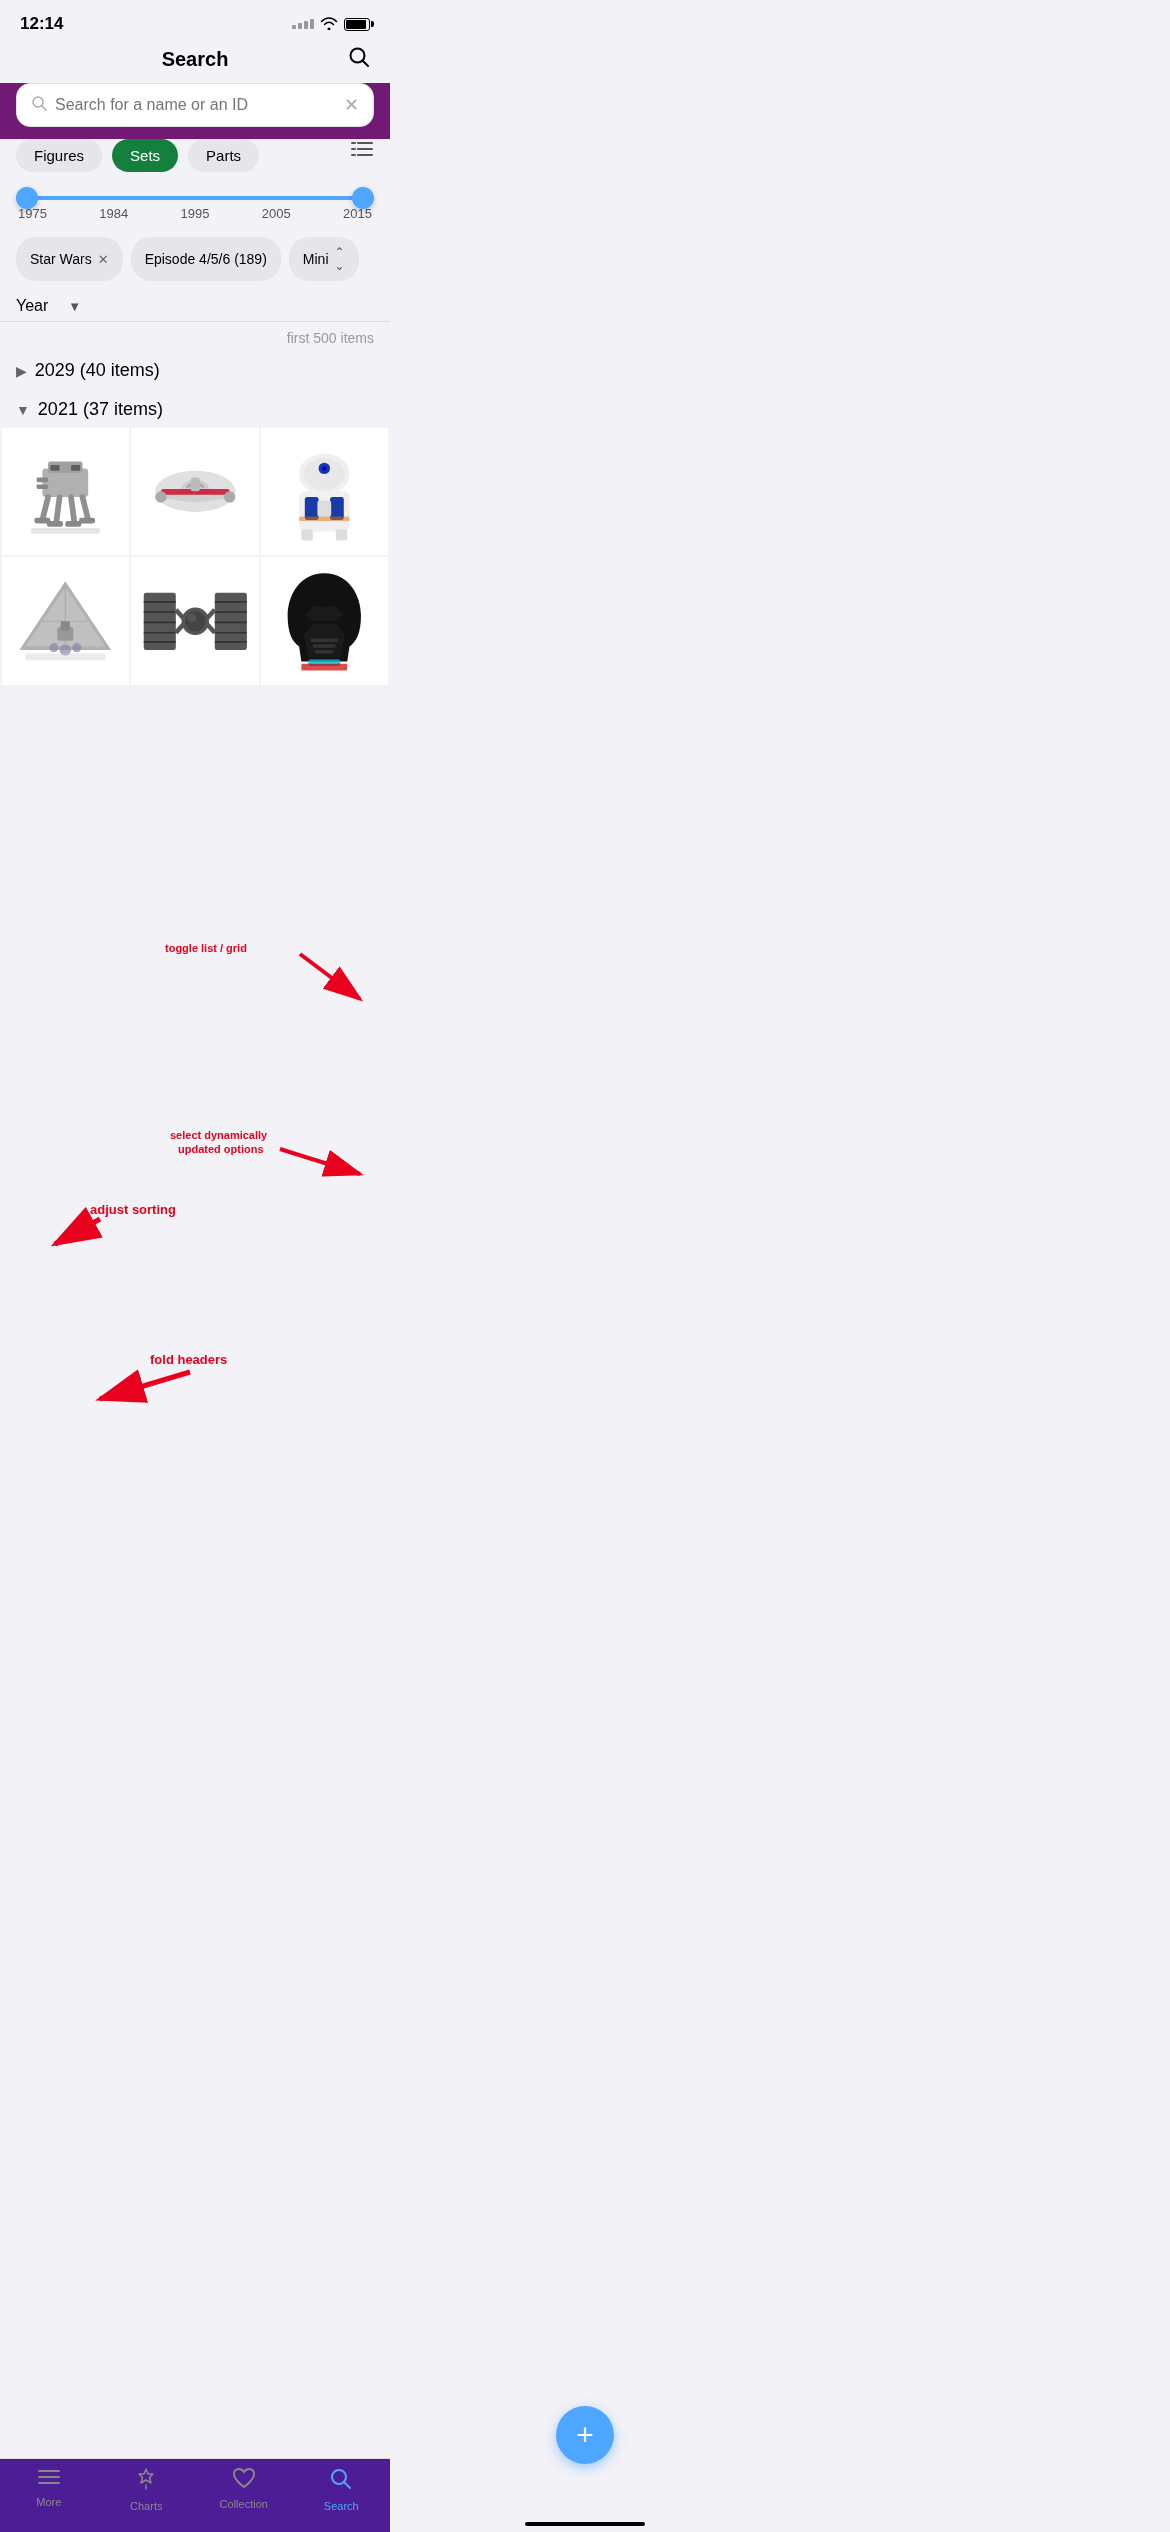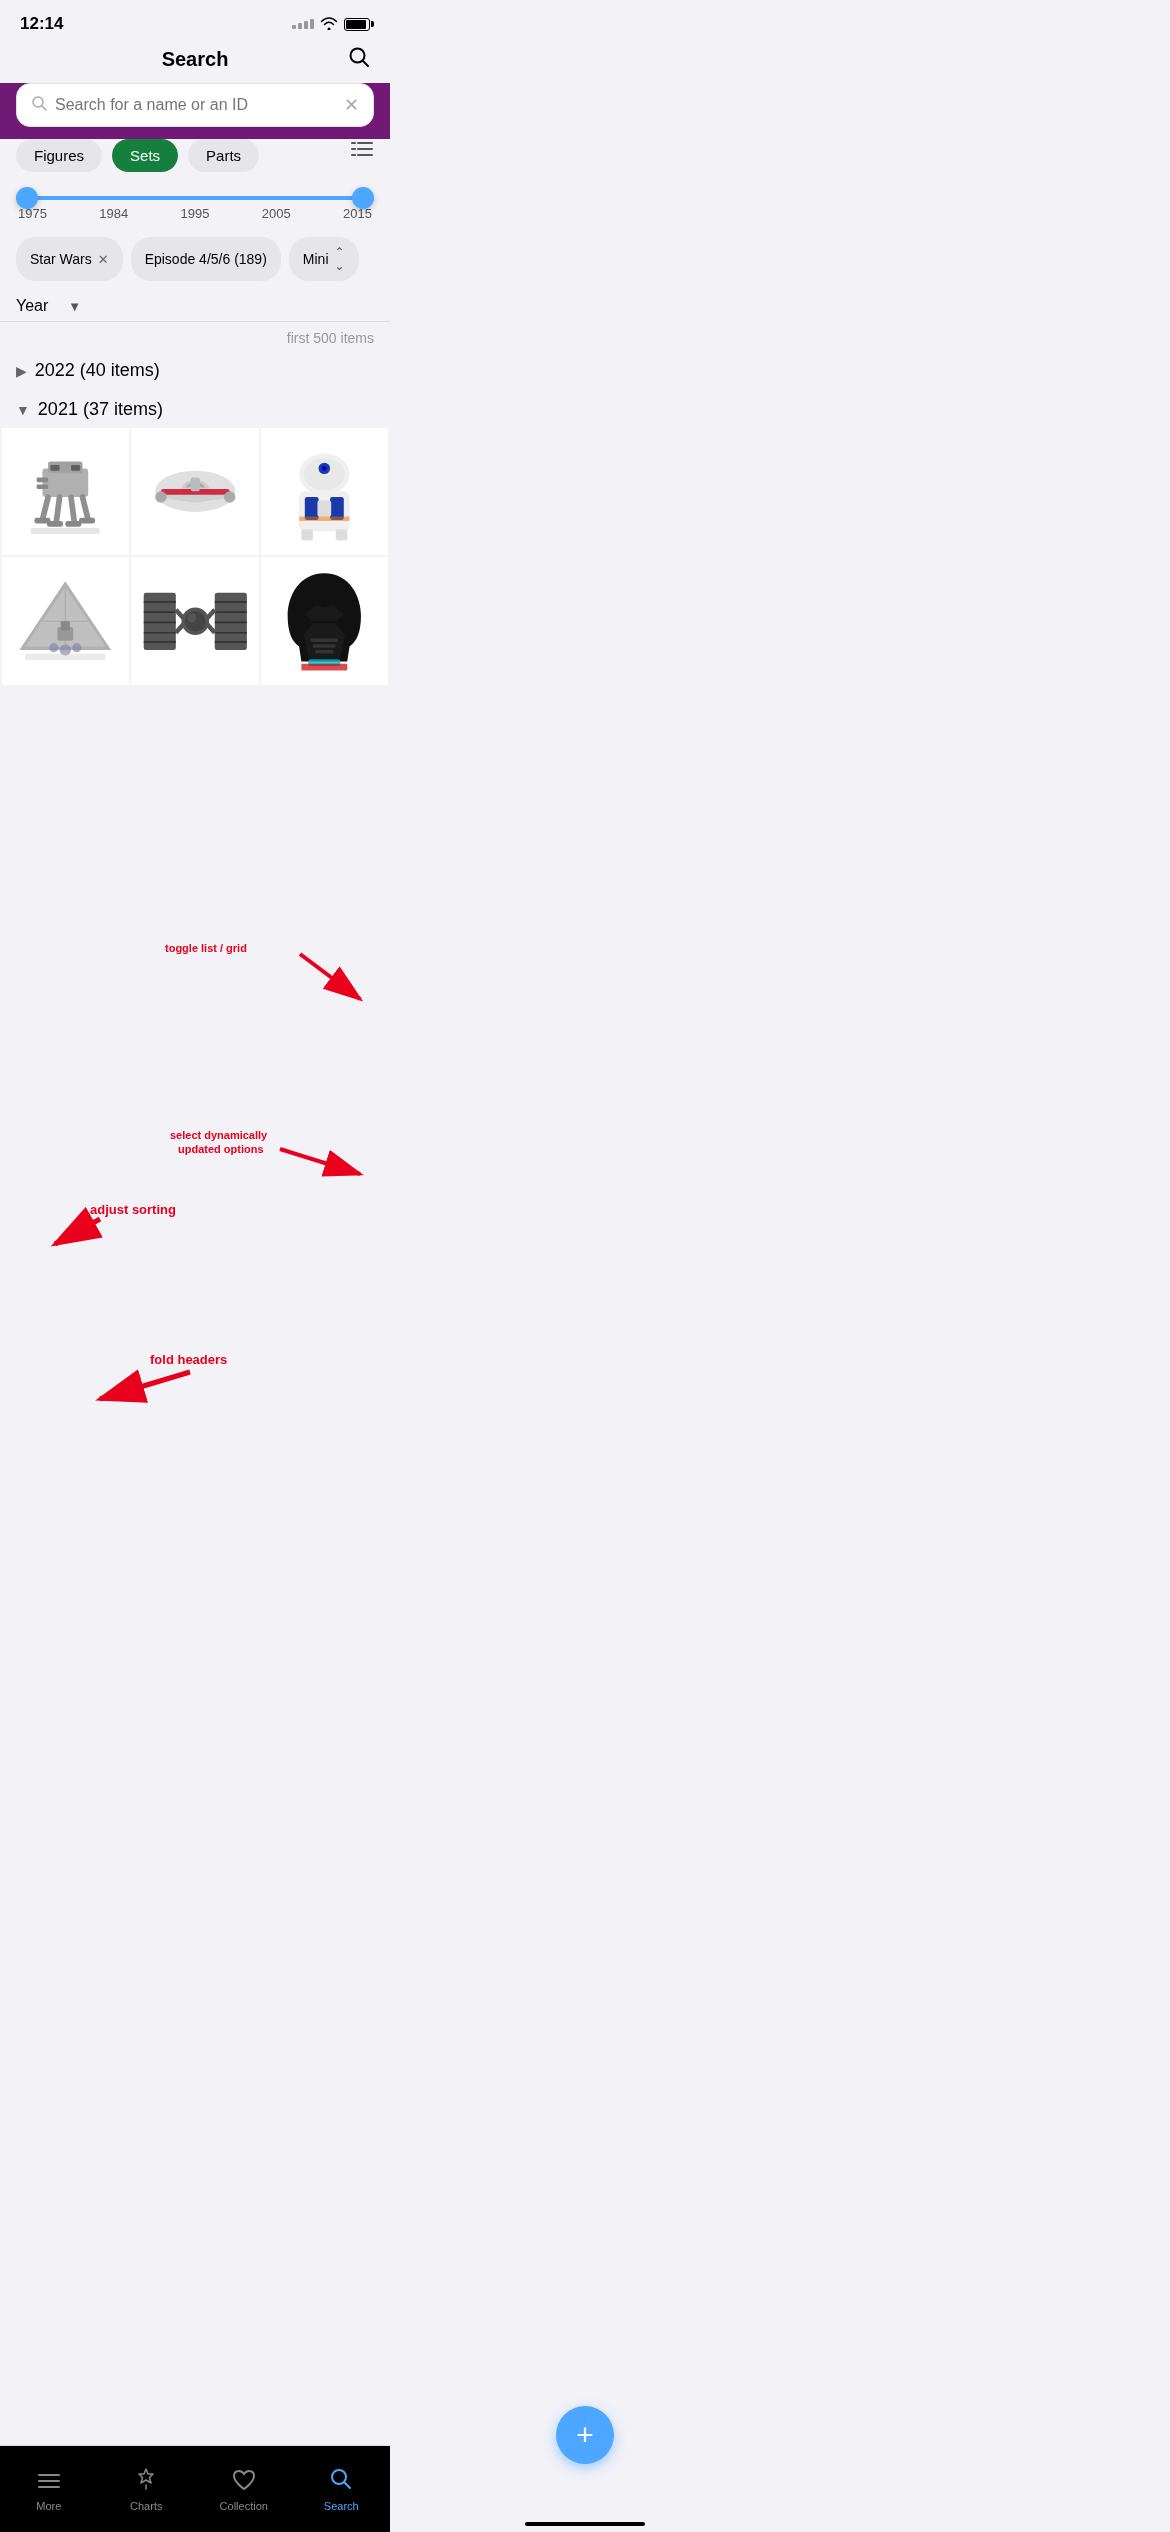--- a/index.html
+++ b/index.html
@@ -238,26 +238,26 @@
       height: 90%;
       object-fit: contain;
     }
 
     
     .tab-bar {
       position: fixed;
       bottom: 0;
       left: 0;
       width: 390px;
-      background: #000000;
+      background: #4c1d95;
       border-top: 1px solid #ddd;
       display: flex;
-      align-items: flex-end;
+      align-items: flex-start;
       justify-content: space-around;
-      padding: 21px 0 20px;
+      padding: 8px 0 20px;
     }
     .tab-item {
       display: flex;
       flex-direction: column;
       align-items: center;
       gap: 3px;
       min-width: 60px;
     }
     .tab-icon { font-size: 22px; color: #888; }
     .tab-icon.active { color: #4da6ff; }
@@ -393,21 +393,21 @@
 
   <div class="sort-row">
     <span class="sort-label">Year</span>
     <span class="sort-arrow">▼</span>
   </div>
 
   <div class="results-info">first 500 items</div>
 
   <div class="year-group-header">
     <span class="year-group-chevron">▶</span>
-    <span class="year-group-label">2022 (40 items)</span>
+    <span class="year-group-label">2029 (40 items)</span>
   </div>
 
   <div class="year-group-header">
     <span class="year-group-chevron">▼</span>
     <span class="year-group-label">2021 (37 items)</span>
   </div>
 
   <div class="items-grid">
 
     <div class="grid-item">

